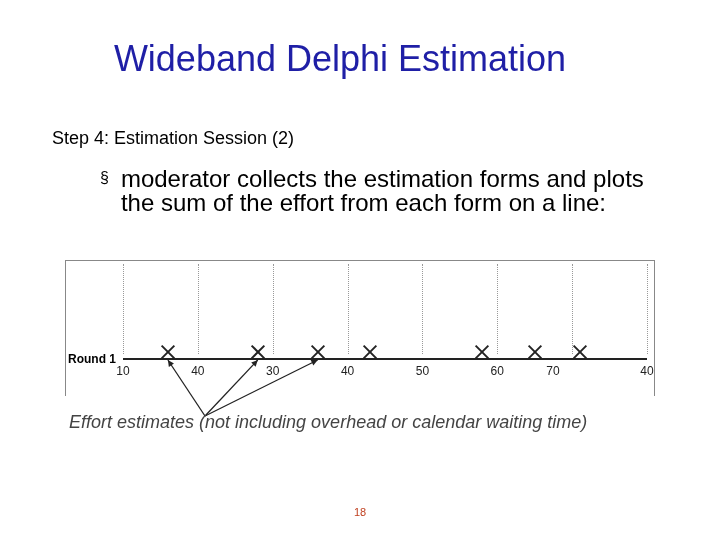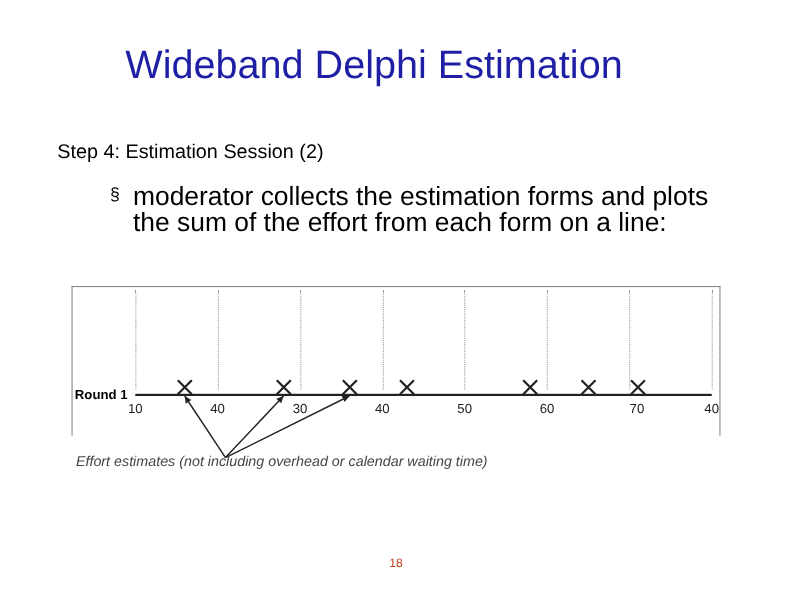--- a/index.html
+++ b/index.html
@@ -114,21 +114,21 @@
     left: 0;
     top: 0;
     width: 590px;
     height: 175px;
     pointer-events: none;
   }
   .caption {
     position: absolute;
     left: 4px;
     top: 152px;
-    font-size: 13px;
+    font-size: 18px;
     color: #444;
     font-style: italic;
     font-family: Arial, sans-serif;
   }
   .page-num {
     position: absolute;
     left: 50%;
     transform: translateX(-50%);
     bottom: 22px;
     color: #c04020;
@@ -158,21 +158,21 @@
       <div class="tick-label" style="left: 132.857px;">40</div>
       <div class="tick" style="left: 207.714px;"></div>
       <div class="tick-label" style="left: 207.714px;">30</div>
       <div class="tick" style="left: 282.571px;"></div>
       <div class="tick-label" style="left: 282.571px;">40</div>
       <div class="tick" style="left: 357.429px;"></div>
       <div class="tick-label" style="left: 357.429px;">50</div>
       <div class="tick" style="left: 432.286px;"></div>
       <div class="tick-label" style="left: 432.286px;">60</div>
       <div class="tick" style="left: 507.143px;"></div>
-      <div class="tick-label" style="left: 514px; text-align: center;">70</div>
+      <div class="tick-label" style="left: 488px; text-align: center;">70</div>
       <div class="tick" style="left: 582px;"></div>
       <div class="tick-label" style="left: 582px;">40</div>
     </div>
   <div id="points-container">
       <div class="cross" style="left: 102.914px; top: 92px;"></div>
       <div class="cross" style="left: 192.743px; top: 92px;"></div>
       <div class="cross" style="left: 252.629px; top: 92px;"></div>
       <div class="cross" style="left: 305.029px; top: 92px;"></div>
       <div class="cross" style="left: 417.314px; top: 92px;"></div>
       <div class="cross" style="left: 469.714px; top: 92px;"></div>

